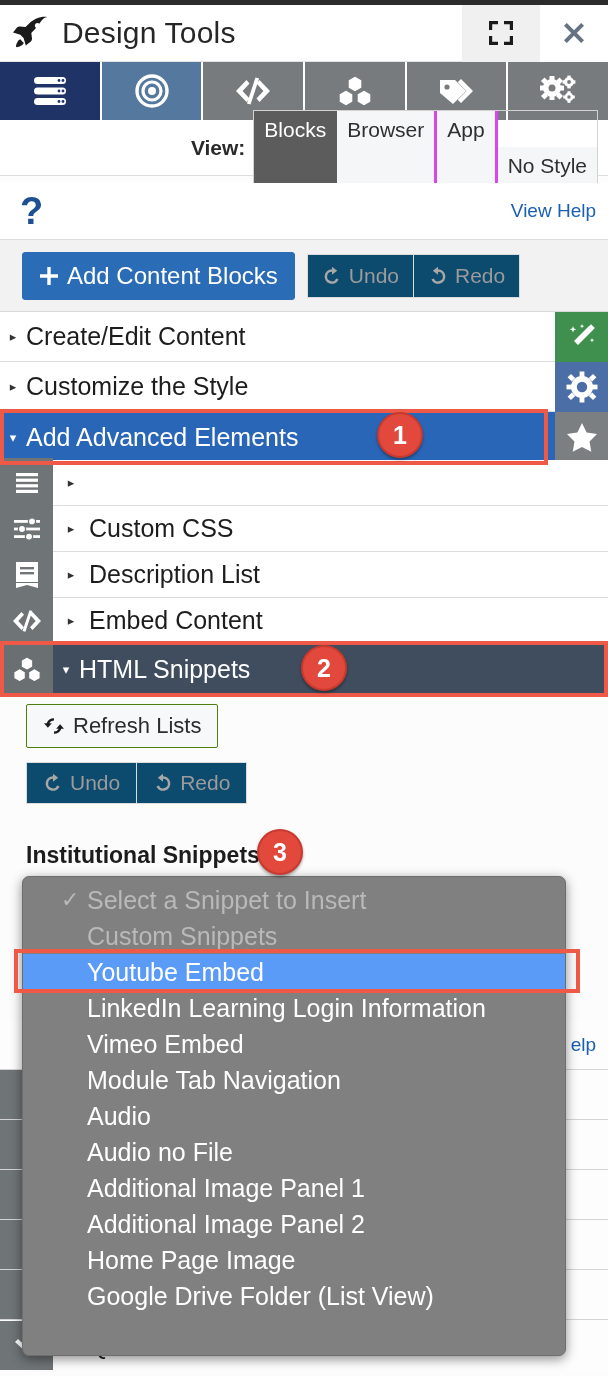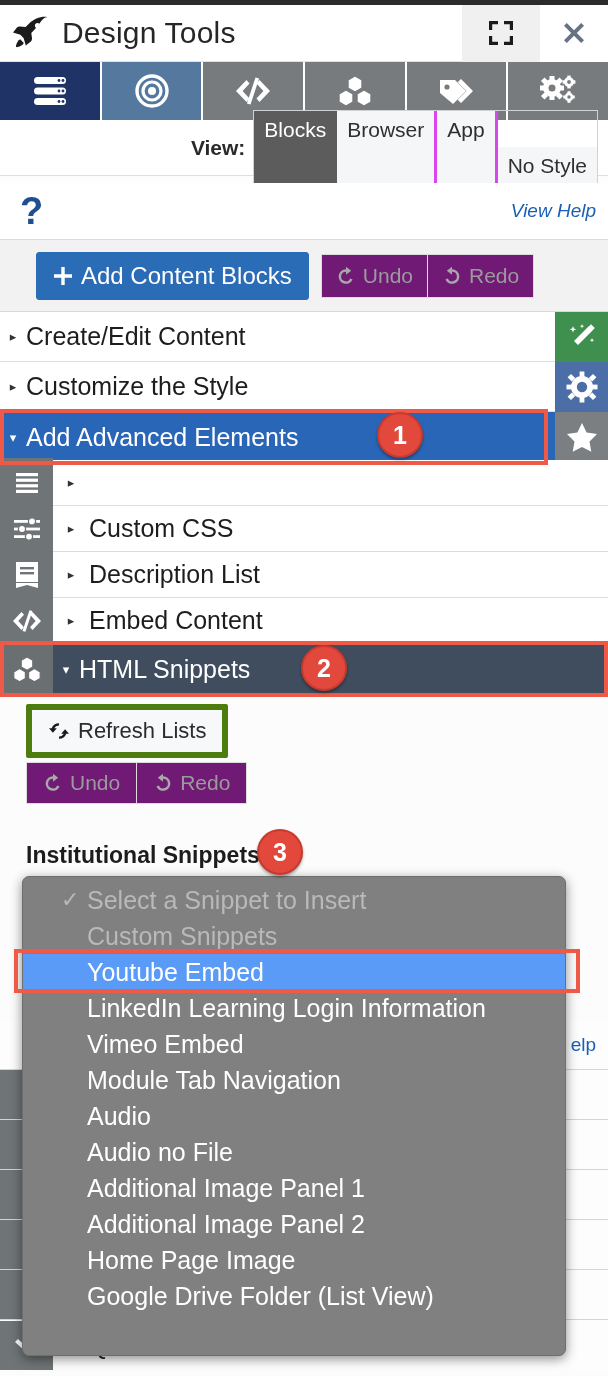--- a/index.html
+++ b/index.html
@@ -71,36 +71,36 @@
   .vbtn.active{background:#5c5c5c;color:#fff;border-right:1px solid #5c5c5c;}
 
   
   .helprow{
     position:absolute;top:183px;left:0;width:608px;height:57px;
     background:#fff;border-bottom:1px solid #dcdcdc;
     display:flex;align-items:center;justify-content:space-between;
     padding:0 12px;box-sizing:border-box;
   }
   .qmark{font-size:38px;font-weight:bold;color:#1d4f91;line-height:1;margin-left:8px;}
-  .viewhelp{font-size:19px;color:#1a5fb4;cursor:pointer;font-style:italic;}
+  .viewhelp{font-size:19px;color:#1a5fb4;cursor:pointer;}
 
   
   .addrow{
     position:absolute;top:240px;left:0;width:608px;height:72px;
     background:#f2f2f2;border-bottom:1px solid #d8d8d8;
-    display:flex;align-items:center;padding-left:36px;box-sizing:border-box;
+    display:flex;align-items:center;padding-left:22px;box-sizing:border-box;
   }
   .primary-btn{
     background:#2a6cb5;color:#fff;border:1px solid #2a6cb5;border-radius:3px;
     font-size:24px;padding:9px 16px;display:flex;align-items:center;gap:8px;
     cursor:pointer;
   }
   .ur-group{display:flex;margin-left:12px;}
   .ur-btn{
-    background:#701a75;border:1px solid #dcdcdc;color:#9b9b9b;
+    background:#0c4a6e;border:1px solid #dcdcdc;color:#9b9b9b;
     font-size:21px;padding:9px 14px;display:flex;align-items:center;gap:7px;
     cursor:pointer;
   }
   .ur-btn + .ur-btn{border-left:none;}
 
   
   .arow{
     position:absolute;left:0;width:608px;height:50px;
     display:flex;align-items:center;box-sizing:border-box;
     background:#fff;border-bottom:1px solid #dcdcdc;
@@ -143,21 +143,21 @@
     position:absolute;left:0;top:700px;width:608px;height:676px;
     background:#fcfcfc;box-sizing:border-box;
   }
   .snip-btnrow{position:absolute;top:4px;left:26px;display:flex;gap:14px;}
   .snip-prev{
     background:#2a6cb5;color:#fff;border:1px solid #2a6cb5;
     font-size:22px;padding:8px 16px;display:flex;align-items:center;gap:8px;
     border-radius:2px;cursor:pointer;
   }
   .snip-refresh{
-    background:#f7f8f9;color:#2c2c2c;border:6px solid #4d7c0f;
+    background:#f7f8f9;color:#2c2c2c;border:1px solid #4d7c0f;
     font-size:22px;padding:8px 16px;display:flex;align-items:center;gap:8px;
     border-radius:2px;cursor:pointer;
   }
   .snip-ur{position:absolute;top:62px;left:26px;display:flex;}
   .snip-ur .ur-btn{font-size:21px;padding:8px 16px;}
   .snip-title{
     position:absolute;top:142px;left:26px;
     font-size:23px;font-weight:bold;color:#1c1c1c;
   }
 

